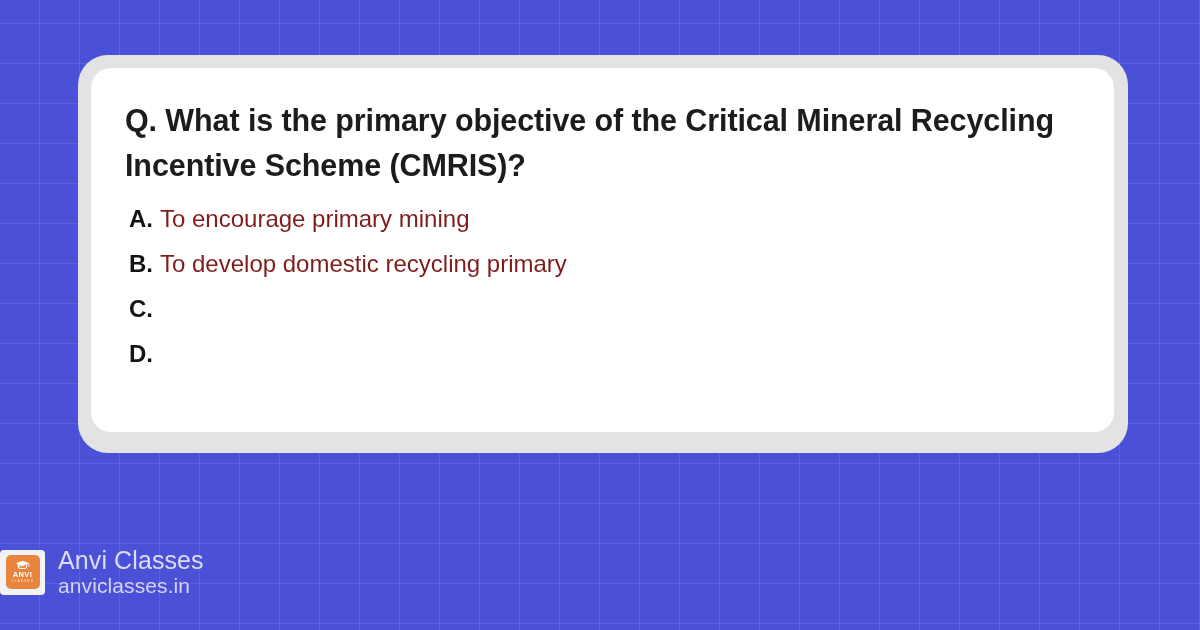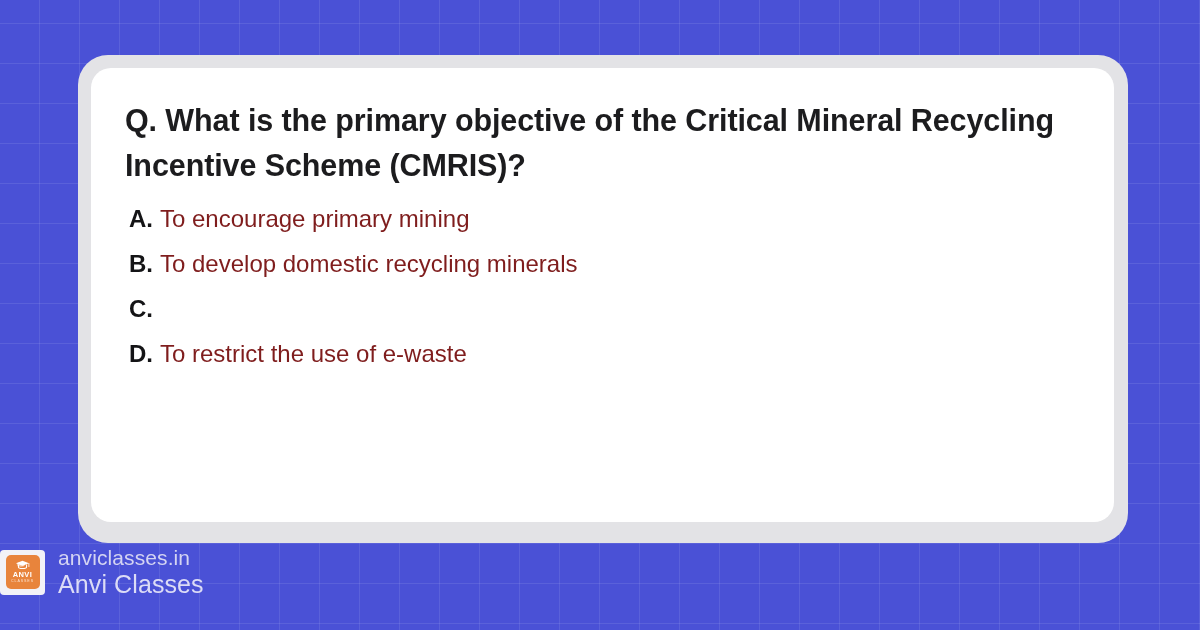--- a/index.html
+++ b/index.html
@@ -26,21 +26,21 @@
     background-size: 40px 40px;
     background-position: -1px 23px;
   }
 
   
   #question-card {
     position: absolute;
     left: 78px;
     top: 55px;
     width: 1050px;
-    height: 488px;
+    height: 398px;
     background: #e3e3e6;
     border-radius: 30px;
     box-sizing: border-box;
     padding: 13px 14px 21px 13px;
   }
   #card-inner {
     width: 100%;
     height: 100%;
     background: #ffffff;
     border-radius: 20px;
@@ -155,30 +155,29 @@
 
     <ul id="options-list">
 
       <li class="option-row">
         <span class="option-letter">A.</span>
         <span class="option-text">To encourage primary mining</span>
       </li>
 
       <li class="option-row">
         <span class="option-letter">B.</span>
-        <span class="option-text">To develop domestic recycling minerals</span>
+        <span class="option-text">To develop domestic recycling primary</span>
       </li>
 
       <li class="option-row">
         <span class="option-letter">C.</span>
       </li>
 
       <li class="option-row">
         <span class="option-letter">D.</span>
-        <span class="option-text">To restrict the use of e-waste</span>
       </li>
 
     </ul>
   </div>
 </div>
 
 <div id="footer-brand">
 
   <div id="brand-logo-tile">
     <div id="brand-logo-mark">
@@ -189,17 +188,17 @@
           <path d="M5.5 7.0 L5.5 11.2 C5.5 12.6 8.4 13.6 12 13.6 C15.6 13.6 18.5 12.6 18.5 11.2 L18.5 7.0" fill="none" stroke="#ffffff" stroke-width="1.7"></path>
           <rect x="21.6" y="5.0" width="1.3" height="6.2" fill="#ffffff"></rect>
         </svg>
       </span>
       <span class="logo-word">ANVI</span>
       <span class="logo-sub">CLASSES</span>
     </div>
   </div>
 
   <div id="brand-text">
+    <span id="brand-name">Anvi Classes</span>
     <span id="brand-url">anviclasses.in</span>
-    <span id="brand-name">Anvi Classes</span>
   </div>
 
 </div>
 
 </body></html>

